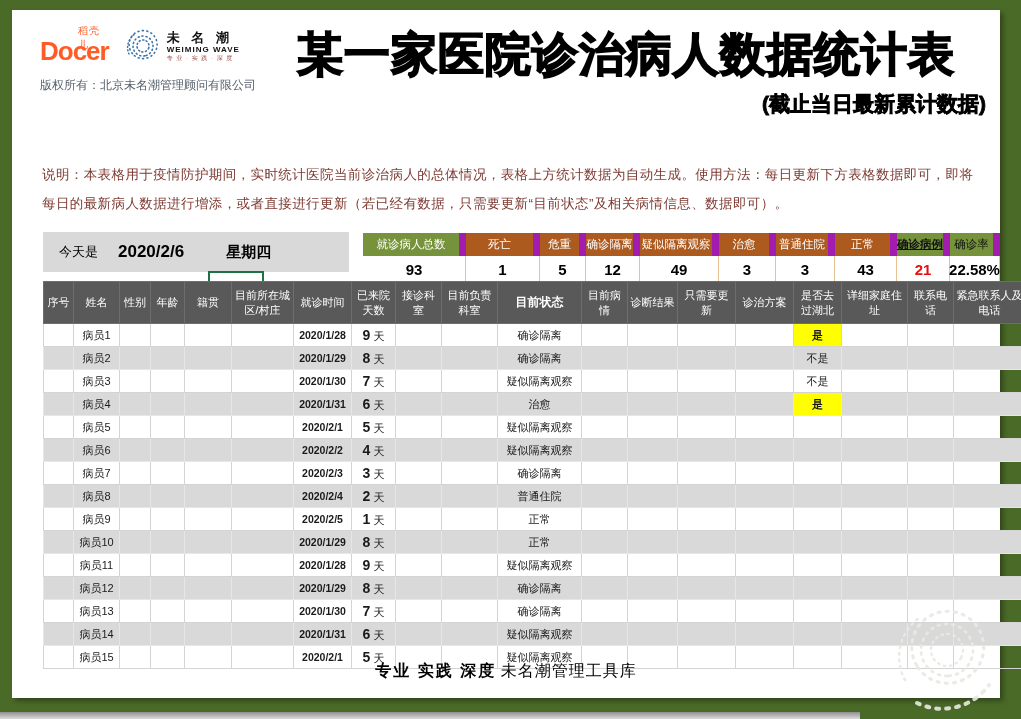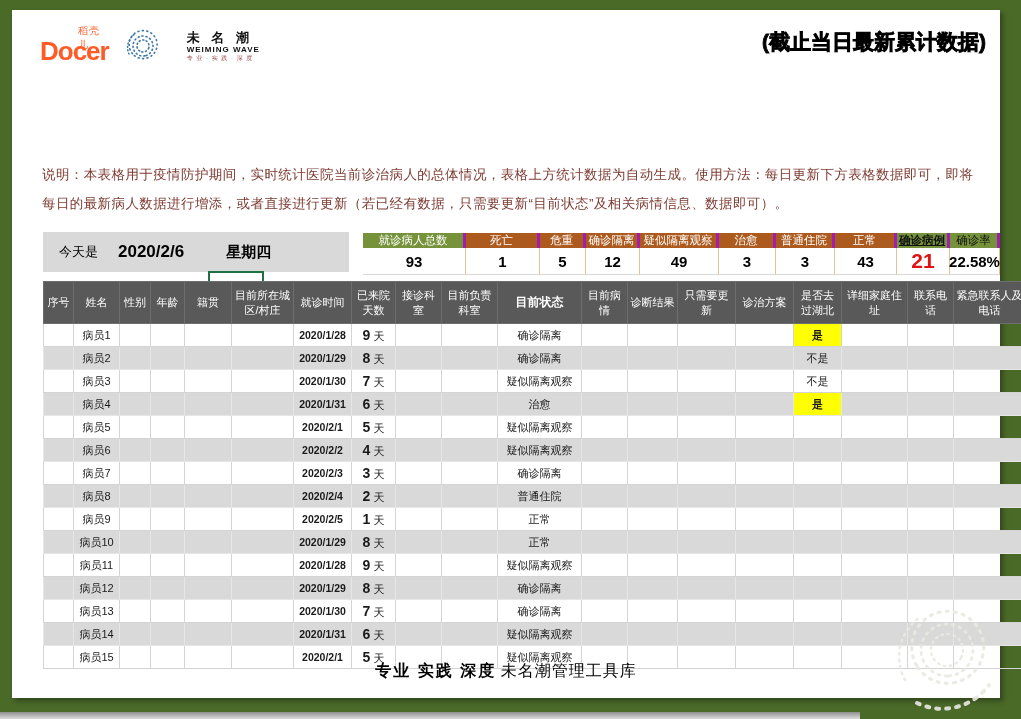--- a/index.html
+++ b/index.html
@@ -12,21 +12,21 @@
   .page{
     position:absolute;left:12px;top:10px;width:988px;height:688px;
     background:#ffffff;box-shadow:3px 3px 5px rgba(0,0,0,.35);
   }
   
   .brand-area{position:absolute;left:28px;top:16px;width:230px;}
   .logos{display:flex;align-items:flex-start;gap:14px;}
   .docer{position:relative;padding-top:10px;}
   .docer-word{font-size:26px;font-weight:bold;color:#ff5b26;letter-spacing:-1px;}
   .docer-cn{position:absolute;top:-2px;left:38px;font-size:10px;color:#ff5b26;letter-spacing:1px;}
-  .weiming{display:flex;gap:24px;align-items:center;justify-content:space-between;}
+  .weiming{display:flex;gap:4px;align-items:center;justify-content:space-between;}
   .weiming-text{display:flex;flex-direction:column;line-height:1.2;}
   .weiming-cn{font-size:13px;font-weight:bold;color:#111;letter-spacing:4px;}
   .weiming-en{font-size:8px;font-weight:bold;color:#111;letter-spacing:1px;}
   .weiming-tag{font-size:6px;color:#a05050;letter-spacing:1px;}
   .copyright{margin-top:10px;font-size:12px;color:#56606c;white-space:nowrap;}
   .title-block{position:absolute;left:240px;top:14px;width:748px;text-align:center;}
   .main-title{
     font-size:46px;font-weight:900;color:#000;letter-spacing:1px;
     -webkit-text-stroke:1.6px #000;white-space:nowrap;
   }
@@ -48,34 +48,34 @@
   .date-value{font-size:17px;font-weight:bold;margin-left:20px;}
   .date-weekday{font-size:15px;font-weight:bold;margin-left:42px;}
   .sel-rect{
     position:absolute;left:196px;top:261px;width:52px;height:13px;
     border:2px solid #1e7145;background:#fff;
   }
   
   .stats{position:absolute;left:351px;top:223px;width:637px;}
   .stats-row{display:flex;}
   .stat-head{
-    height:15px;display:flex;align-items:center;justify-content:center;
-    font-size:11.5px;color:#fff;border-right:3px solid #a21caf;box-sizing:border-box;
+    height:23px;display:flex;align-items:center;justify-content:center;
+    font-size:11.5px;color:#fff;border-right:7px solid #a21caf;box-sizing:border-box;
     overflow:hidden;white-space:nowrap;
   }
   .stat-head.green{background:#76933c;}
   .stat-head.brown{background:#ad5a1e;}
   .stat-head.green2{background:#76933c;color:#111;}
   .stat-head.b{font-weight:bold;}
   .stat-val{
     height:27px;display:flex;align-items:center;justify-content:center;
     font-size:15px;font-weight:bold;color:#000;background:#fff;
     border-right:1px solid #e9c197;border-bottom:1px solid #d8d8d8;box-sizing:border-box;
   }
-  .stat-val.red{color:#e01212;font-size:21px;}
+  .stat-val.red{color:#e01212;font-size:15px;}
   
   table.sheet{
     position:absolute;left:31px;top:271px;width:951px;
     border-collapse:collapse;table-layout:fixed;
   }
   table.sheet th{
     background:#595959;color:#fff;font-weight:normal;
     font-size:11px;line-height:1.3;height:39px;padding:1px 2px;
     border:1px solid #6e6e6e;text-align:center;overflow:hidden;
   }
@@ -122,23 +122,25 @@
             <path d="M6 28 a16 16 0 0 1 6 -20" stroke-width="1.4" stroke-dasharray="1 2.4"></path>
           </g>
         </svg>
         <div class="weiming-text">
           <span class="weiming-cn">未 名 潮</span>
           <span class="weiming-en">WEIMING WAVE</span>
           <span class="weiming-tag">专 业 · 实 践 · 深 度</span>
         </div>
       </div>
     </div>
+    <div class="copyright">版权所有：北京未名潮管理顾问有限公司</div>
   </div>
 
   <div class="title-block">
+    <div class="main-title">某一家医院诊治病人数据统计表</div>
     <div class="sub-title">(截止当日最新累计数据)</div>
   </div>
 
   <div class="description">说明：本表格用于疫情防护期间，实时统计医院当前诊治病人的总体情况，表格上方统计数据为自动生成。使用方法：每日更新下方表格数据即可，即将每日的最新病人数据进行增添，或者直接进行更新（若已经有数据，只需要更新“目前状态”及相关病情信息、数据即可）。</div>
 
   <div class="date-bar">
     <span class="date-prefix">今天是</span>
     <span class="date-value">2020/2/6</span>
     <span class="date-weekday">星期四</span>
   </div>

